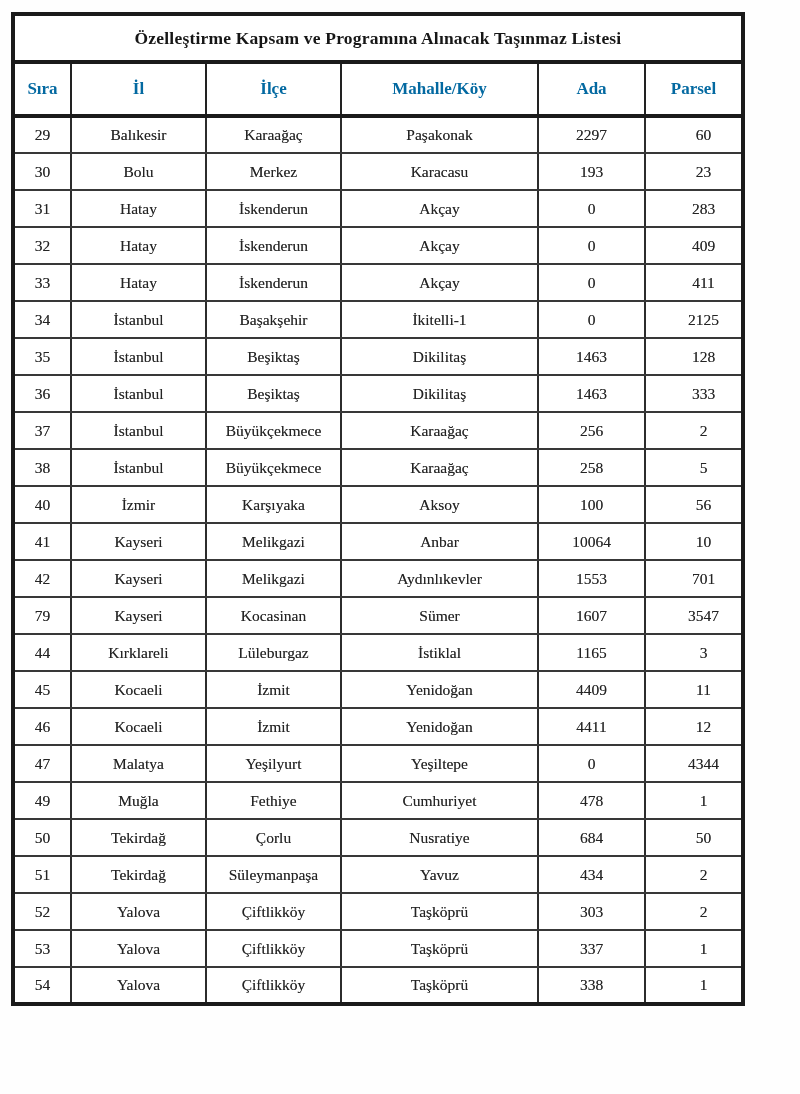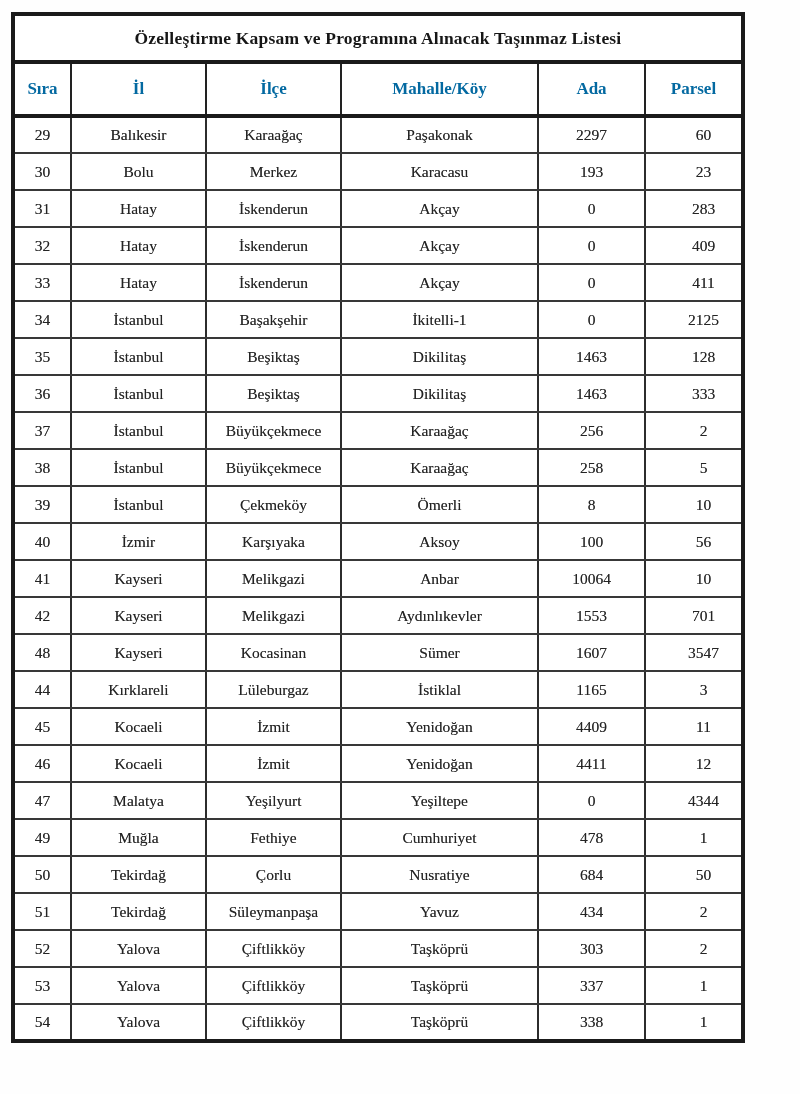--- a/index.html
+++ b/index.html
@@ -175,28 +175,20 @@
         </tr>
         <tr>
           <td>38</td>
           <td>İstanbul</td>
           <td>Büyükçekmece</td>
           <td>Karaağaç</td>
           <td>258</td>
           <td>5</td>
         </tr>
         <tr>
-          <td>39</td>
-          <td>İstanbul</td>
-          <td>Çekmeköy</td>
-          <td>Ömerli</td>
-          <td>8</td>
-          <td>10</td>
-        </tr>
-        <tr>
           <td>40</td>
           <td>İzmir</td>
           <td>Karşıyaka</td>
           <td>Aksoy</td>
           <td>100</td>
           <td>56</td>
         </tr>
         <tr>
           <td>41</td>
           <td>Kayseri</td>
@@ -207,21 +199,21 @@
         </tr>
         <tr>
           <td>42</td>
           <td>Kayseri</td>
           <td>Melikgazi</td>
           <td>Aydınlıkevler</td>
           <td>1553</td>
           <td>701</td>
         </tr>
         <tr>
-          <td>48</td>
+          <td>79</td>
           <td>Kayseri</td>
           <td>Kocasinan</td>
           <td>Sümer</td>
           <td>1607</td>
           <td>3547</td>
         </tr>
         <tr>
           <td>44</td>
           <td>Kırklareli</td>
           <td>Lüleburgaz</td>

